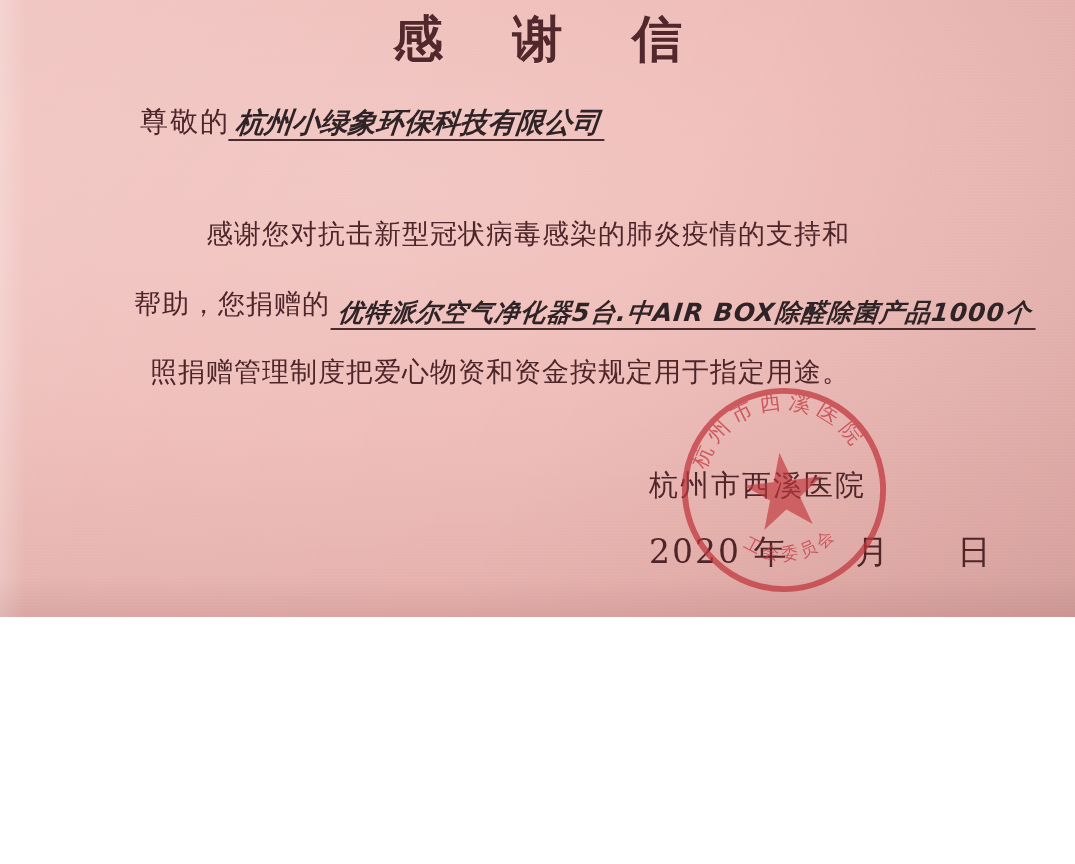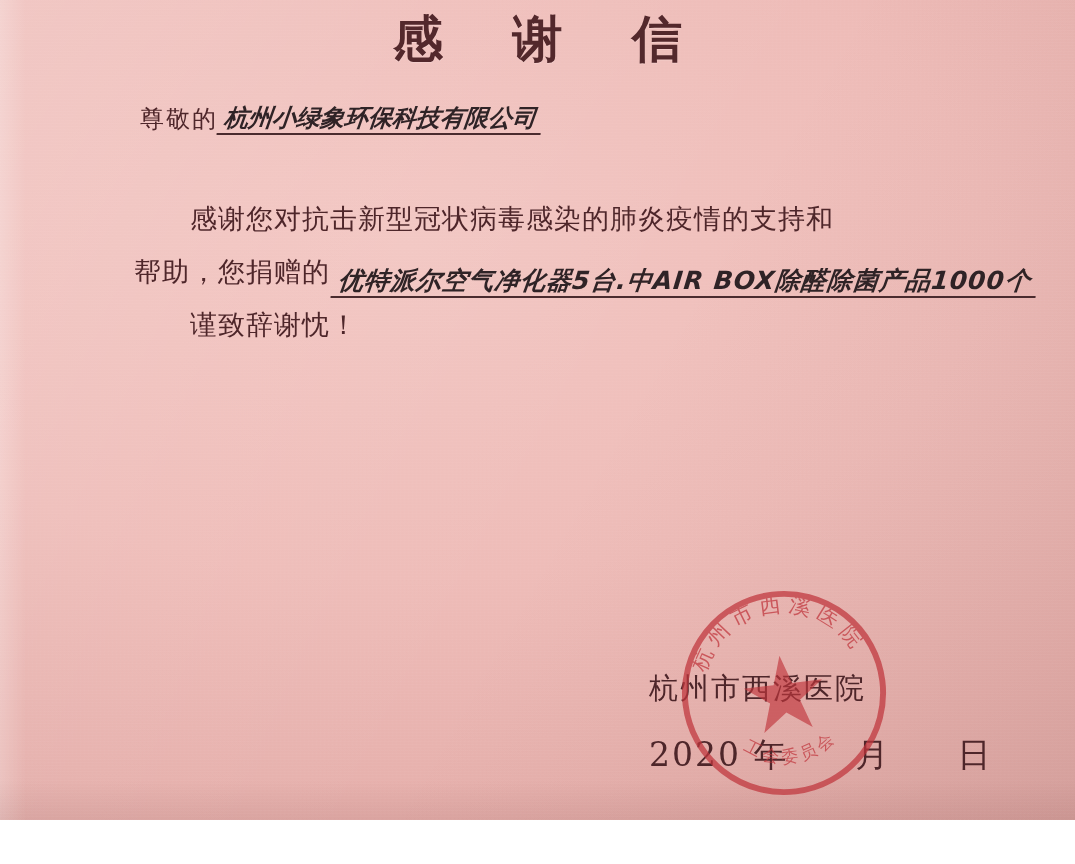--- a/index.html
+++ b/index.html
@@ -7,21 +7,21 @@
     padding: 0;
     background: #ffffff;
   }
   body {
     font-family: "Liberation Serif", "DejaVu Serif", serif;
   }
 
   .page {
     position: relative;
     width: 1075px;
-    height: 820px;
+    height: 617px;
     overflow: hidden;
     
     background:
       radial-gradient(ellipse 120% 90% at 38% 30%, #f2c6c2 0%, #eebcb8 45%, #e6b0ac 75%, #dba6a2 100%);
   }
   
   .page::before {
     content: "";
     position: absolute;
     inset: 0;
@@ -76,21 +76,21 @@
     text-indent: 26px;
     color: #53282c;
     font-family: "DejaVu Serif", "Liberation Serif", serif;
     text-shadow: 0 1px 0 rgba(255,255,255,0.18);
   }
 
   .salutation {
     position: absolute;
     top: 103px;
     left: 140px;
-    font-size: 24px;
+    font-size: 28px;
     color: #4e262a;
     display: flex;
     align-items: flex-end;
     white-space: nowrap;
   }
   .salutation .lead {
     font-family: "DejaVu Serif", "Liberation Serif", serif;
     letter-spacing: 2px;
   }
 
@@ -116,21 +116,22 @@
     top: 192px;
     left: 134px;
     width: 840px;
     font-size: 27px;
     line-height: 53px;
     color: #4e262a;
     font-family: "DejaVu Serif", "Liberation Serif", serif;
     letter-spacing: 1px;
   }
   .body p {
-    margin: 0;
+    margin: 16px;
+    font-family: Liberation Serif, serif;
   }
   .indent {
     text-indent: 56px;
   }
   .line-with-blank {
     display: flex;
     align-items: flex-end;
     white-space: nowrap;
     justify-content: space-between;
   }
@@ -201,22 +202,22 @@
 
     <div class="body">
       <p class="indent">感谢您对抗击新型冠状病毒感染的肺炎疫情的支持和</p>
 
       <div class="line-with-blank">
         <span>帮助，您捐赠的</span>
         <span class="hand blank blank-sm">优特派尔空气净化器5台.中AIR BOX除醛除菌产品1000个</span>
       </div>
 
 
-
-      <p class="indent closing">谨致辞谢忱！</p>
+      <p>照捐赠管理制度把爱心物资和资金按规定用于指定用途。</p>
+
     </div>
 
     <div class="sign-block">
       <div class="sign-name">杭州市西溪医院</div>
       <div class="sign-date">
         <span>2020</span>
         <span>年</span>
         <span class="sp"></span>
         <span>月</span>
         <span class="sp"></span>

